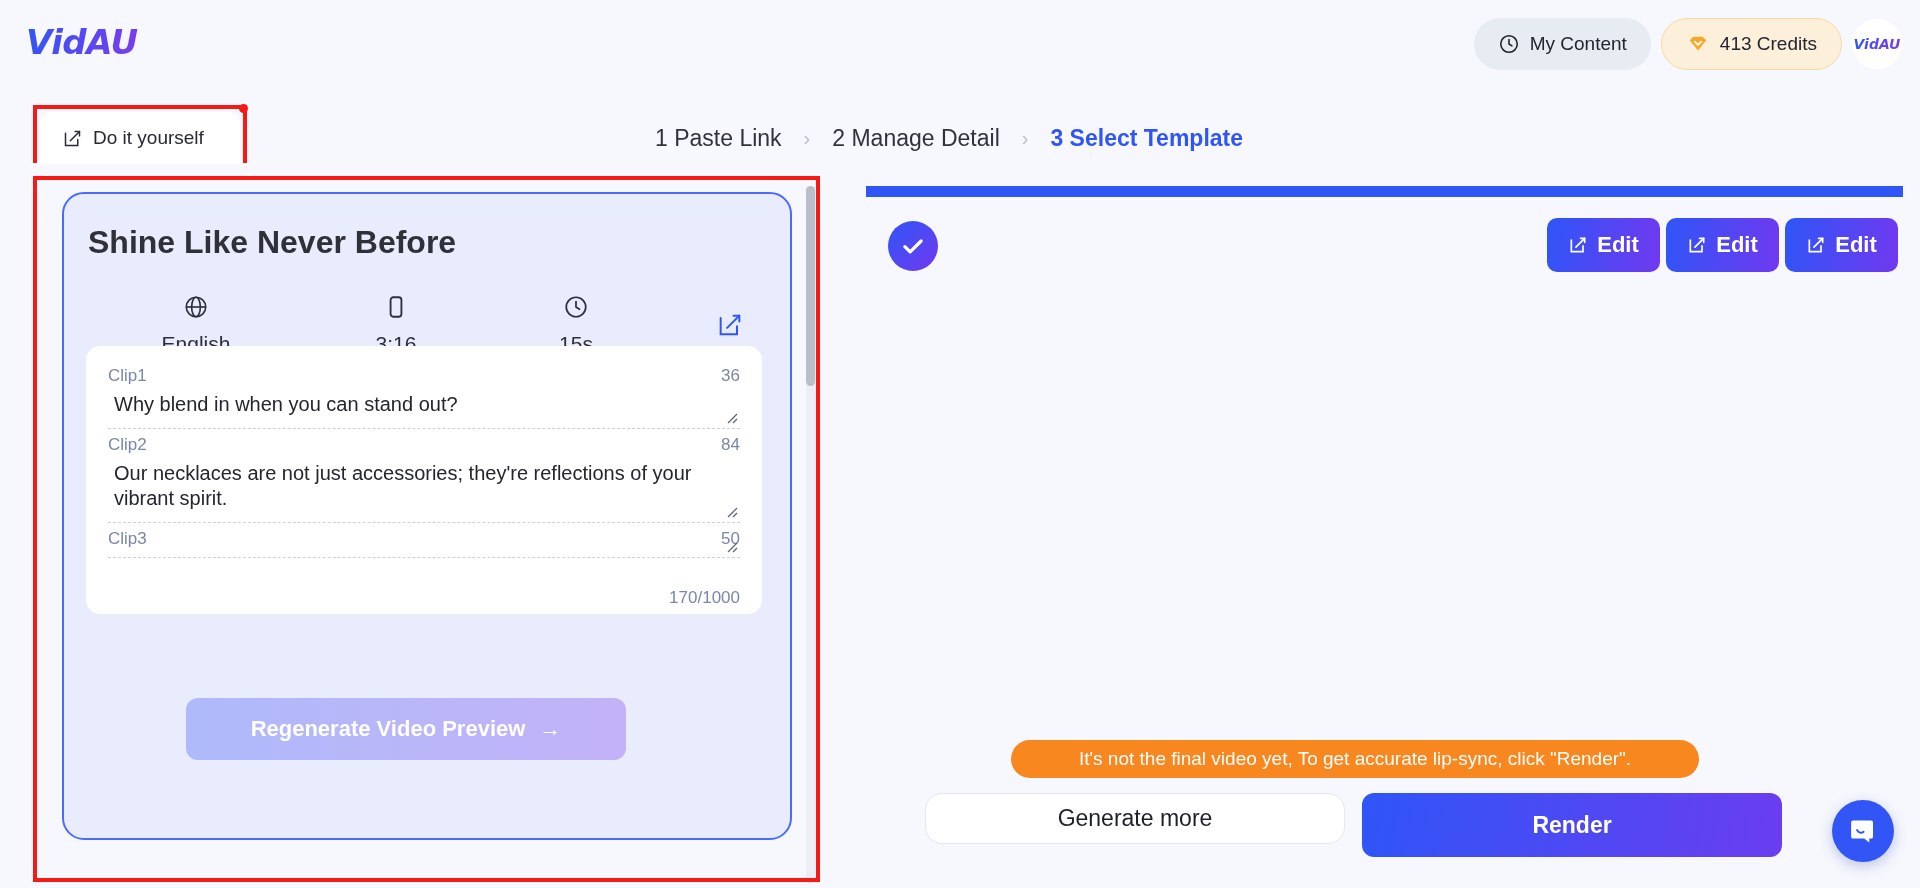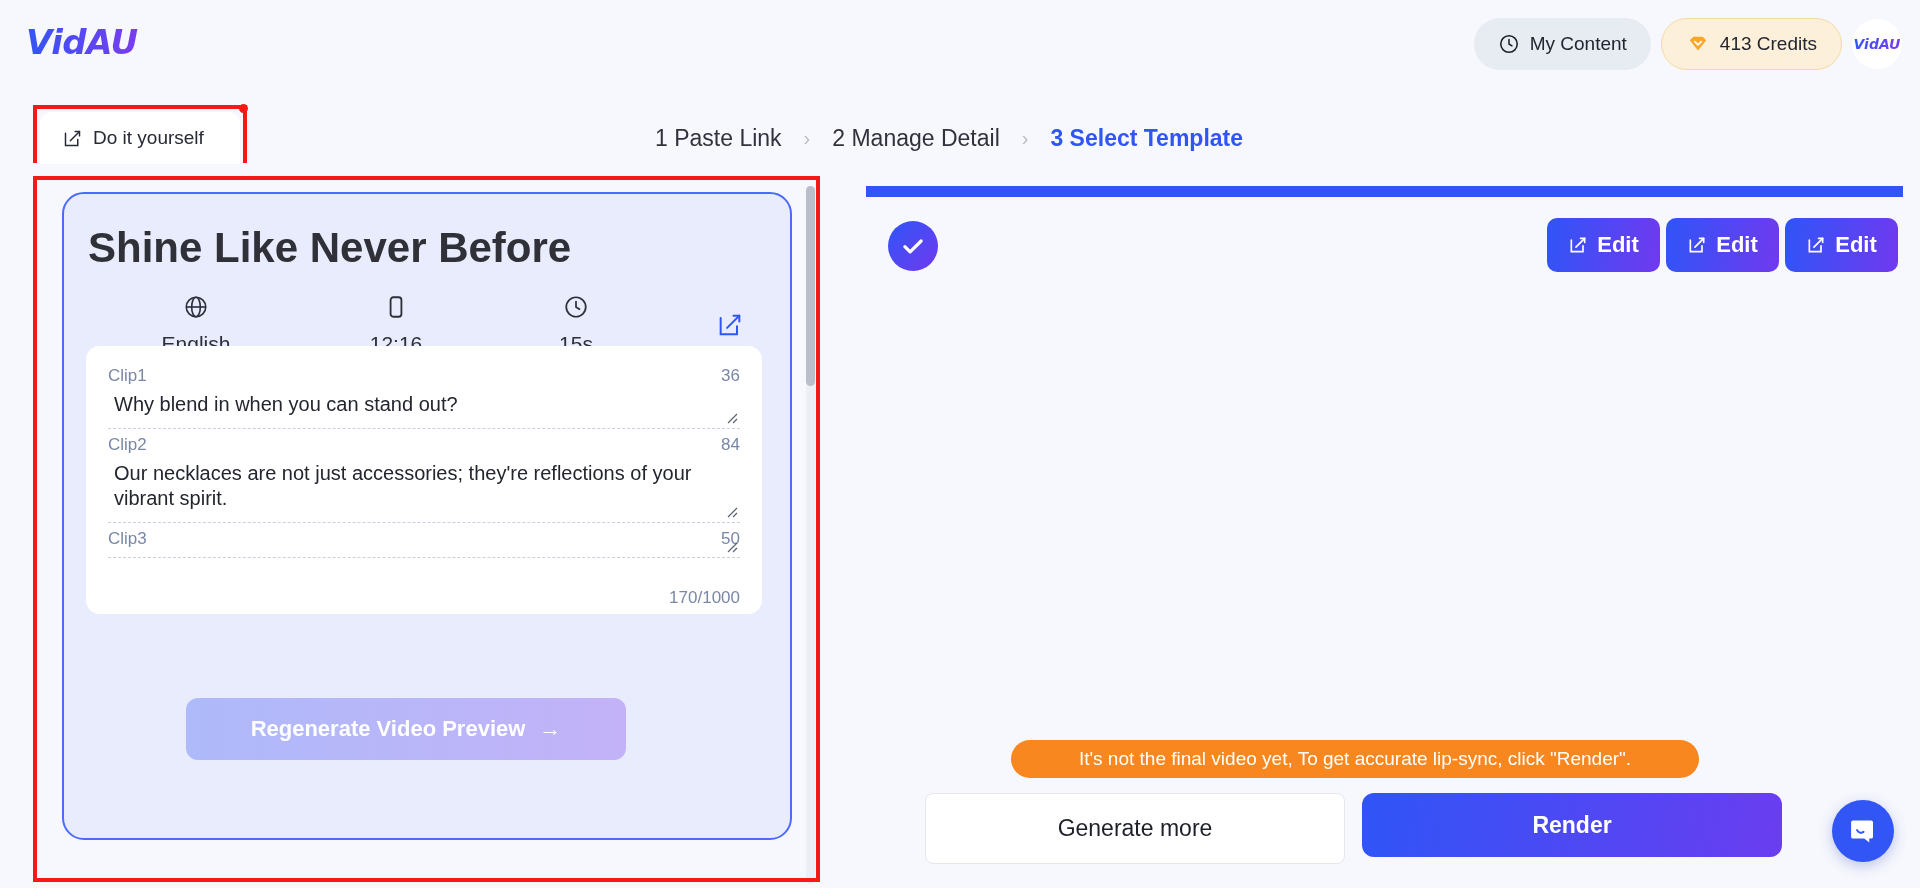--- a/index.html
+++ b/index.html
@@ -96,21 +96,21 @@
   .left-panel {
     position: absolute; left: 62px; top: 192px;
     width: 730px; height: 648px;
     background: #e9ecfc;
     border: 2px solid #4a6bfb;
     border-radius: 22px;
     overflow: hidden;
   }
   .panel-title {
     position: absolute; left: 24px; top: 30px;
-    font-size: 42px; font-weight: bold; color: #303038;
+    font-size: 32px; font-weight: bold; color: #303038;
   }
   .meta-row {
     position: absolute; left: 22px; top: 100px;
     width: 680px;
     display: flex; align-items: center;
   }
   .meta-item {
     display: flex; align-items: center; gap: 12px;
     font-size: 21px; color: #2d2f3a; flex-direction: column;
   }
@@ -197,23 +197,23 @@
   .notice {
     position: absolute; left: 1011px; top: 740px;
     width: 688px; height: 38px;
     background: #f9871f;
     border-radius: 19px;
     color: #fff; font-size: 19px;
     display: flex; align-items: center; justify-content: center;
   }
   .btn-generate {
     position: absolute; left: 925px; top: 793px;
-    width: 420px; height: 71px;
+    width: 420px; height: 51px;
     background: #fff; border: 1px solid #e4e7f0;
-    border-radius: 8px;
+    border-radius: 17px;
     font-size: 23px; color: #1e2029;
     display: flex; align-items: center; justify-content: center;
     font-family: "Liberation Sans", sans-serif;
   }
   .btn-render {
     position: absolute; left: 1362px; top: 793px;
     width: 420px; height: 64px;
     background: linear-gradient(100deg, #2f55f7 0%, #6a3df0 100%);
     border: none; border-radius: 12px;
     font-size: 23px; color: #fff; font-weight: bold;
@@ -298,21 +298,21 @@
           </svg>
         </span>
         <span>English</span>
       </div>
       <div class="meta-item m2">
         <span>
           <svg width="26" height="26" viewBox="0 0 24 24" fill="none" stroke="#2d2f3a" stroke-width="1.7">
             <rect x="7" y="3" width="10" height="18" rx="2.5"></rect>
           </svg>
         </span>
-        <span>12:16</span>
+        <span>3:16</span>
       </div>
       <div class="meta-item m3">
         <span>
           <svg width="26" height="26" viewBox="0 0 24 24" fill="none" stroke="#2d2f3a" stroke-width="1.6">
             <circle cx="12" cy="12" r="9"></circle>
               <path d="M12 7v5l3.2 2" stroke-linecap="round"></path>
           </svg>
         </span>
         <span>15s</span>
       </div>

